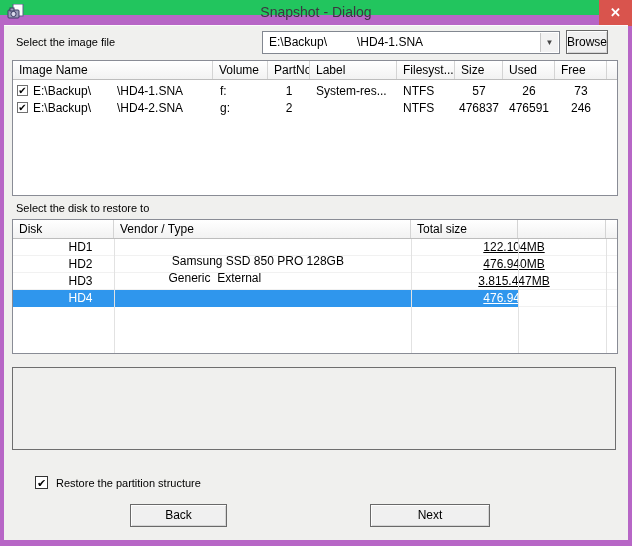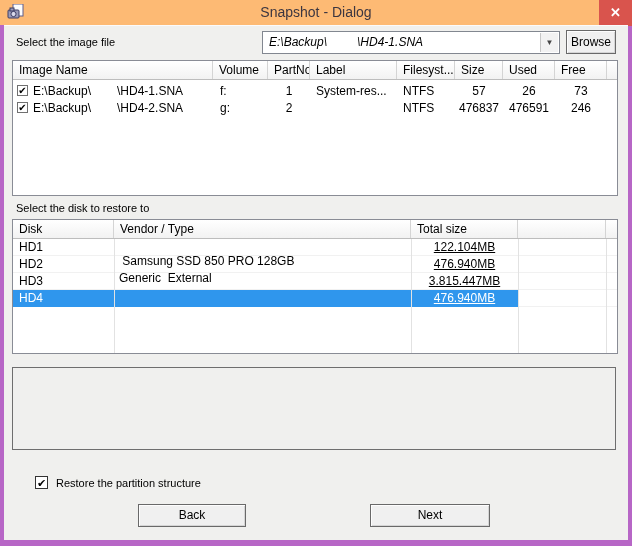--- a/index.html
+++ b/index.html
@@ -1,56 +1,56 @@
 <!DOCTYPE html>
 <html><head>
 <meta charset="utf-8">
 <style>
   * { margin:0; padding:0; box-sizing:border-box; }
   body { font-family:"Liberation Sans", sans-serif; background:#fff; }
   .window {
     position:relative; width:632px; height:546px;
     background:#b766c6; overflow:hidden;
   }
-  .titlebar { position:absolute; left:0; top:0; width:632px; height:25px; background:#fdba74; }
+  .titlebar { position:absolute; left:0; top:0; width:632px; height:15px; background:#22c55e; }
   .app-icon { position:absolute; left:7px; top:4px; width:17px; height:17px; }
   .title-text {
     position:absolute; left:0; top:0; width:632px; height:25px;
     text-align:center; line-height:25px; font-size:14px; color:#3c3640;
   }
   .close-btn {
     position:absolute; right:0; top:0; width:33px; height:26px;
     background:#d9544d; color:#fff; font-size:13px; font-weight:bold;
     text-align:center; line-height:25px; cursor:pointer;
   }
   .content {
     position:absolute; left:4px; top:25px; width:624px; height:515px;
     background:#f0f0ee; border-top:1px solid #fbfbfb;
   }
   
   .lbl { position:absolute; font-size:11px; color:#000; }
 
   .combo {
     position:absolute; left:262px; top:31px; width:298px; height:23px;
-    background:#fff; border:1px solid #828790; font-size:12px;font-style:italic;
+    background:#fff; border:1px solid #828790; font-size:12px;
   }
   .combo-text { position:absolute; left:6px; top:3px; white-space:pre; }
   .combo-gap { display:inline-block; width:30px; }
   .combo-arrow {
     position:absolute; right:1px; top:1px; width:18px; height:19px;
     background:#f2f2f2; border-left:1px solid #c6c6c6;
     font-size:8px; color:#444; text-align:center; line-height:19px; cursor:pointer;
   }
   .btn {
     position:absolute; background:#f0f0f0; border:1px solid #696969;
     font-size:12px; color:#000; text-align:center; cursor:pointer;
     box-shadow:inset 1px 1px 0 #fdfdfd, inset -1px -1px 0 #d5d5d5;
   }
-  .browse-btn { left:566px; top:30px; width:50px; height:24px; line-height:22px; }
-  .back-btn  { left:138px; top:504px; width:108px; height:23px; line-height:21px; }
+  .browse-btn { left:566px; top:30px; width:42px; height:24px; line-height:22px; }
+  .back-btn  { left:130px; top:504px; width:97px; height:23px; line-height:21px; }
   .next-btn  { left:370px; top:504px; width:120px; height:23px; line-height:21px; }
 
   .listview {
     position:absolute; left:12px; width:606px;
     background:#fff; border:1px solid #898c95; overflow:hidden;
   }
   .lv-img  { top:60px;  height:136px; }
   .lv-disk { top:219px; height:135px; }
   .lv-header { display:flex; height:19px; border-bottom:1px solid #bdbdbd;
     background:linear-gradient(#ffffff,#f2f2f2); }
@@ -70,21 +70,21 @@
   .checkbox {
     width:11px; height:11px; background:#fff; border:1px solid #707070;
     margin:0 5px 0 4px; font-size:10px; line-height:10px; text-align:center;
     color:#000; flex-shrink:0; cursor:pointer;
   }
   .path-gap { display:inline-block; width:26px; }
   
   .dc0{width:101px; padding-left:6px;} .dc1{width:297px; padding-left:5px;margin-top:27px;} .dc2{width:107px; text-align:center;text-decoration:underline;}
   .disk-body { position:relative; height:115px; }
   .grid-v { position:absolute; top:0; bottom:0; width:1px; background:#e2e2e2; }
-  .disk-row { border-bottom:1px solid #f1f1f1; }
+  .disk-row { border-bottom:1px solid #f1f1f1;justify-content:center; }
   .disk-row.selected .sel-bg {
     position:absolute; left:0; top:0; width:505px; height:17px; background:#2f96ed;
   }
   .disk-row.selected .cell { color:#fff; position:relative; }
   .disk-row .cell { position:relative; }
 
   .groupbox {
     position:absolute; left:12px; top:367px; width:604px; height:83px;
     border:1px solid #6e6e6e; background:#f0f0ee;
   }

